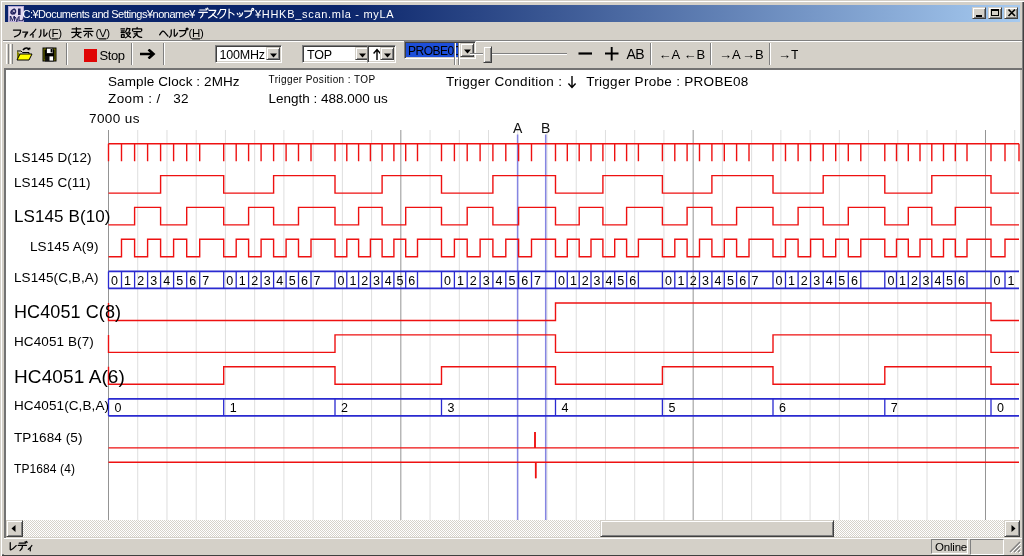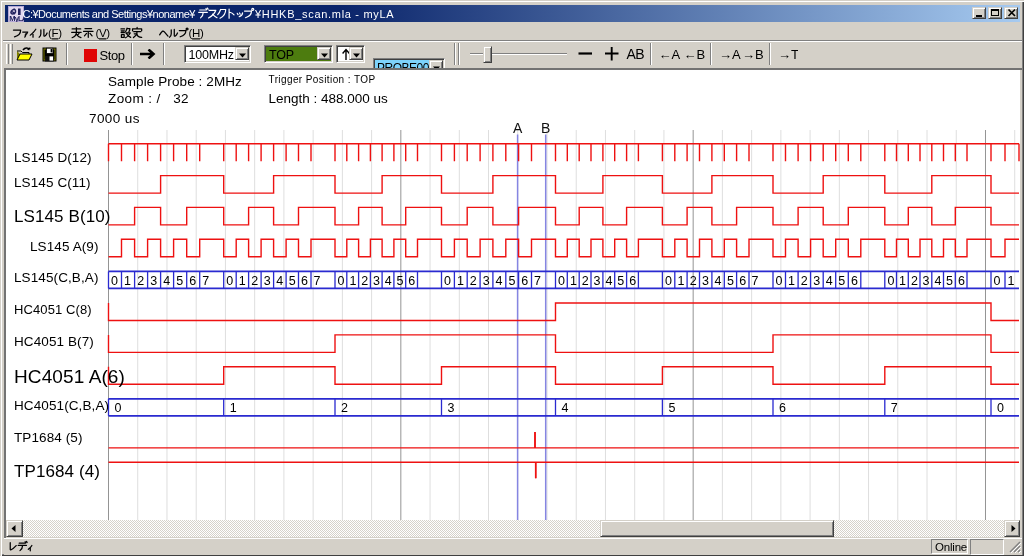--- a/index.html
+++ b/index.html
@@ -1,20 +1,20 @@
 <!DOCTYPE html>
 <html><head><meta charset="utf-8"><style>
 *{margin:0;padding:0;box-sizing:border-box}
 body{width:1024px;height:556px;overflow:hidden;font-family:"Liberation Sans",sans-serif;background:#d4d0c8}
 #win{position:relative;width:1024px;height:556px;background:#d4d0c8;
  border-top:1px solid #d4d0c8;border-left:1px solid #d4d0c8;
  box-shadow:inset 1px 1px 0 #fff, inset -1px -1px 0 #404040, inset -2px -2px 0 #808080;}
 .abs{position:absolute}
 .sunken{border-top:1px solid #808080;border-left:1px solid #808080;border-bottom:1px solid #fff;border-right:1px solid #fff;
- box-shadow:inset 1px 1px 0 #404040, inset -1px -1px 0 #d4d0c8;}
+ box-shadow:inset 1px 1px 0 #404040, inset -1px -1px 0 #d4d0c8;margin-left:31px;}
 .raised{border-top:1px solid #d4d0c8;border-left:1px solid #d4d0c8;border-bottom:1px solid #404040;border-right:1px solid #404040;
  box-shadow:inset 1px 1px 0 #fff, inset -1px -1px 0 #808080;background:#d4d0c8}
 .sep{position:absolute;width:2px;border-left:1px solid #808080;border-right:1px solid #fff}
 .tbtxt{position:absolute;font-size:13px;color:#000;white-space:pre}
 </style></head><body>
 <div id="win">
 
 <div class="abs" style="left:4px;top:4px;width:1015px;height:17px;background:linear-gradient(90deg,#0a246a 0%,#0a246a 33%,#a6caf0 100%)"></div>
 <svg width="16" height="16" style="position:absolute;left:7px;top:4.5px">
 <rect width="16" height="16" fill="#e3d9ef"></rect>
@@ -124,39 +124,39 @@
     </svg>
 <div class="sep" style="left:162px;top:42px;height:22px"></div>
 <div class="abs sunken" style="left:182.5px;top:43.5px;width:67.5px;height:18px;background:#fff">
 <div class="abs" style="left:4px;top:2px;font-size:12.5px;letter-spacing:-0.2px;white-space:pre">100MHz</div>
 <div class="abs raised" style="right:1px;top:1px;width:14px;height:13.5px">
         <svg width="12" height="12" style="position:absolute;left:1px;top:2px">
           <path d="M2,3.5 L9,3.5 L5.5,7.5 Z" fill="#000"></path>
         </svg>
       </div>
 </div>
-    <div class="abs sunken" style="left:263px;top:43.5px;width:69px;height:18px;background:#4d7c0f">
+    <div class="abs sunken" style="left:270px;top:43.5px;width:69px;height:18px;background:#ffffff">
 <div class="abs" style="left:4px;top:2px;font-size:12.5px;letter-spacing:-0.2px;white-space:pre">TOP</div>
 <div class="abs raised" style="right:1px;top:1px;width:14px;height:13.5px">
         <svg width="12" height="12" style="position:absolute;left:1px;top:2px">
           <path d="M2,3.5 L9,3.5 L5.5,7.5 Z" fill="#000"></path>
         </svg>
       </div>
 </div>
     <div class="abs sunken" style="left:335px;top:43.5px;width:29px;height:18px;background:#fff">
 <div class="abs" style="left:4px;top:2px;font-size:12.5px;letter-spacing:-0.2px;white-space:pre"><svg width="10" height="13" style="position:absolute;top:0.5px">
           <path d="M5,12 V2 M1.6,5.5 L5,1.5 L8.4,5.5" stroke="#000" stroke-width="1.4" fill="none"></path>
         </svg></div>
 <div class="abs raised" style="right:1px;top:1px;width:14px;height:13.5px">
         <svg width="12" height="12" style="position:absolute;left:1px;top:2px">
           <path d="M2,3.5 L9,3.5 L5.5,7.5 Z" fill="#000"></path>
         </svg>
       </div>
 </div>
-    <div class="abs sunken" style="left:371.5px;top:57px;width:72px;height:18px;background:#7dd3fc">
+    <div class="abs sunken" style="left:371.5px;top:40px;width:72px;height:18px;background:#1d4ed8">
 <div class="abs" style="left:3.5px;top:2px;font-size:12px;letter-spacing:-0.5px;white-space:pre">PROBE00</div>
 <div class="abs raised" style="right:1px;top:1px;width:14px;height:13.5px">
         <svg width="12" height="12" style="position:absolute;left:1px;top:2px">
           <path d="M2,3.5 L9,3.5 L5.5,7.5 Z" fill="#000"></path>
         </svg>
       </div>
 </div>
 <div class="sep" style="left:452.5px;top:42px;height:22px"></div>
 <div class="sep" style="left:456.5px;top:42px;height:22px"></div>
 <div class="abs" style="left:468.5px;top:52px;width:97px;height:2px;border-top:1px solid #808080;border-bottom:1px solid #fff"></div>
@@ -170,22 +170,25 @@
 <text x="141" y="13.5" font-size="13" font-family="Liberation Sans">→A</text>
 <text x="164" y="13.5" font-size="13" font-family="Liberation Sans">→B</text>
 <text x="200" y="13.5" font-size="13" font-family="Liberation Sans">→T</text>
 </svg>
 <div class="sep" style="left:648.5px;top:42px;height:22px"></div>
 <div class="sep" style="left:709px;top:42px;height:22px"></div>
 <div class="sep" style="left:768px;top:42px;height:22px"></div>
 
 <div class="abs" style="left:3px;top:66.5px;width:1018px;height:470px;border-top:2px solid #737373;border-left:2px solid #737373"></div>
 <div class="abs" id="client" style="left:5px;top:68.5px;width:1014px;height:450.5px;background:#fff;overflow:hidden">
-<div class="abs" style="left:102px;top:4.5px;font-size:13.5px;letter-spacing:0.1px;white-space:pre">Sample Probe : 2MHz</div>
+<div class="abs" style="left:102px;top:4.5px;font-size:13.5px;letter-spacing:0.1px;white-space:pre">Sample Clock : 2MHz</div>
 <div class="abs" style="left:262.5px;top:4.5px;font-size:10px;letter-spacing:0.4px;white-space:pre">Trigger Position : TOP</div>
+<div class="abs" style="left:440px;top:4.5px;font-size:13.5px;letter-spacing:0.3px;white-space:pre">Trigger Condition : <svg width="12" height="14" style="vertical-align:-2.5px">
+          <path d="M6,1 V12 M2.4,8.5 L6,12.5 L9.6,8.5" stroke="#000" stroke-width="1.4" fill="none"></path>
+        </svg>  Trigger Probe : PROBE08</div>
 <div class="abs" style="left:102px;top:21.5px;font-size:13.5px;letter-spacing:0.4px;white-space:pre">Zoom : /   32</div>
 <div class="abs" style="left:262.5px;top:21.5px;font-size:13.5px;letter-spacing:0px;white-space:pre">Length : 488.000 us</div>
 <div class="abs" style="left:83px;top:41.0px;font-size:13.5px;letter-spacing:0.4px;white-space:pre">7000 us</div>
 <svg width="1014" height="450.5" viewBox="0 0 1014 450.5" style="position:absolute;left:0;top:0">
 <path d="M131.73,60.0V450.3 M160.97,60.0V450.3 M190.20,60.0V450.3 M219.43,60.0V450.3 M248.66,60.0V450.3 M277.90,60.0V450.3 M307.13,60.0V450.3 M336.36,60.0V450.3 M365.60,60.0V450.3 M424.06,60.0V450.3 M453.30,60.0V450.3 M482.53,60.0V450.3 M511.76,60.0V450.3 M541.00,60.0V450.3 M570.23,60.0V450.3 M599.46,60.0V450.3 M628.69,60.0V450.3 M657.93,60.0V450.3 M716.39,60.0V450.3 M745.63,60.0V450.3 M774.86,60.0V450.3 M804.09,60.0V450.3 M833.33,60.0V450.3 M862.56,60.0V450.3 M891.79,60.0V450.3 M921.02,60.0V450.3 M950.26,60.0V450.3 M1008.72,60.0V450.3" stroke="#dedede" stroke-width="1" fill="none"></path>
 <path d="M102.50,60.0V450.3 M394.83,60.0V450.3 M687.16,60.0V450.3 M979.49,60.0V450.3" stroke="#949494" stroke-width="1" fill="none"></path>
 <path d="M511.6,64.5V450.3 M539.7,64.5V450.3" stroke="#8585e2" stroke-width="1.5" fill="none"></path>
 <text x="506.90000000000003" y="62.5" font-size="14" fill="#111">A</text>
 <text x="535.0" y="62.5" font-size="14" fill="#111">B</text>
 <path d="M102.5,73.8H1013.0M102.5,73.8V91.2M115.5,73.8V91.2M128.6,73.8V91.2M141.6,73.8V91.2M154.6,73.8V91.2M167.6,73.8V91.2M180.7,73.8V91.2M193.7,73.8V91.2M217.7,73.8V91.2M230.2,73.8V91.2M242.6,73.8V91.2M255.1,73.8V91.2M267.6,73.8V91.2M280.1,73.8V91.2M292.5,73.8V91.2M305.0,73.8V91.2M329.0,73.8V91.2M340.8,73.8V91.2M352.6,73.8V91.2M364.4,73.8V91.2M376.1,73.8V91.2M387.9,73.8V91.2M399.7,73.8V91.2M411.5,73.8V91.2M435.5,73.8V91.2M448.4,73.8V91.2M461.2,73.8V91.2M474.1,73.8V91.2M486.9,73.8V91.2M499.8,73.8V91.2M512.6,73.8V91.2M525.5,73.8V91.2M549.5,73.8V91.2M561.3,73.8V91.2M573.2,73.8V91.2M585.0,73.8V91.2M596.9,73.8V91.2M608.7,73.8V91.2M620.6,73.8V91.2M632.4,73.8V91.2M656.4,73.8V91.2M668.8,73.8V91.2M681.1,73.8V91.2M693.5,73.8V91.2M705.9,73.8V91.2M718.3,73.8V91.2M730.6,73.8V91.2M743.0,73.8V91.2M767.0,73.8V91.2M779.5,73.8V91.2M792.1,73.8V91.2M804.6,73.8V91.2M817.2,73.8V91.2M829.7,73.8V91.2M842.3,73.8V91.2M854.8,73.8V91.2M878.8,73.8V91.2M890.5,73.8V91.2M902.3,73.8V91.2M914.0,73.8V91.2M925.8,73.8V91.2M937.5,73.8V91.2M949.3,73.8V91.2M961.0,73.8V91.2M985.0,73.8V91.2M999.0,73.8V91.2M1013.0,73.8V91.2" stroke="#ee1111" stroke-width="1.4" fill="none"></path>
@@ -273,26 +276,26 @@
 <path d="M102.5,377.9H1013.0 M529,377.9V361.9" stroke="#ee1111" stroke-width="1.4" fill="none"></path>
 <path d="M529,377.9V361.9" stroke="#ee1111" stroke-width="1.6" fill="none"></path>
 <path d="M102.5,392.2H1013.0 M529.7,392.2V408.2" stroke="#ee1111" stroke-width="1.4" fill="none"></path>
 <path d="M529.7,392.2V408.2" stroke="#ee1111" stroke-width="1.6" fill="none"></path>
 </svg>
 <div style="position:absolute;left:8px;top:80px;font-size:13.5px;letter-spacing:0.1px;white-space:pre">LS145 D(12)</div>
 <div style="position:absolute;left:8px;top:105.3px;font-size:13.5px;letter-spacing:0.1px;white-space:pre">LS145 C(11)</div>
 <div style="position:absolute;left:8px;top:137.2px;font-size:17px;letter-spacing:0.1px;white-space:pre">LS145 B(10)</div>
 <div style="position:absolute;left:24px;top:169.1px;font-size:13.5px;letter-spacing:0.1px;white-space:pre">LS145 A(9)</div>
 <div style="position:absolute;left:8px;top:200.9px;font-size:13.5px;letter-spacing:0.1px;white-space:pre">LS145(C,B,A)</div>
-<div style="position:absolute;left:8px;top:232.8px;font-size:13px;letter-spacing:0.1px;white-space:pre">HC4051 C(8)</div>
+<div style="position:absolute;left:8px;top:232.8px;font-size:18px;letter-spacing:0.1px;white-space:pre">HC4051 C(8)</div>
 <div style="position:absolute;left:8px;top:264.6px;font-size:13.5px;letter-spacing:0.1px;white-space:pre">HC4051 B(7)</div>
 <div style="position:absolute;left:8px;top:296.5px;font-size:19px;letter-spacing:0.1px;white-space:pre">HC4051 A(6)</div>
 <div style="position:absolute;left:8px;top:328.3px;font-size:13.5px;letter-spacing:0.1px;white-space:pre">HC4051(C,B,A)</div>
 <div style="position:absolute;left:8px;top:360.2px;font-size:13.5px;letter-spacing:0.1px;white-space:pre">TP1684 (5)</div>
-<div style="position:absolute;left:8px;top:392.0px;font-size:17px;letter-spacing:0.1px;white-space:pre">TP1684 (4)</div>
+<div style="position:absolute;left:8px;top:392.0px;font-size:12px;letter-spacing:0.1px;white-space:pre">TP1684 (4)</div>
 </div>
 
 <div class="abs" style="left:5px;top:519px;width:1014px;height:16.5px;background:repeating-conic-gradient(#fff 0% 25%, #d6d2ca 0% 50%) 0 0/2px 2px"></div>
 <div class="abs raised" style="left:5px;top:519px;width:16.5px;height:16.5px">
  <svg width="14" height="14" style="position:absolute;left:0;top:0.5px">
         <path d="M8.5,3 L4.5,6.5 L8.5,10 Z" fill="#000"></path>
       </svg>
     </div>
 <div class="abs raised" style="left:1002.5px;top:519px;width:16.5px;height:16.5px">
  <svg width="14" height="14" style="position:absolute;left:1px;top:0.5px">

